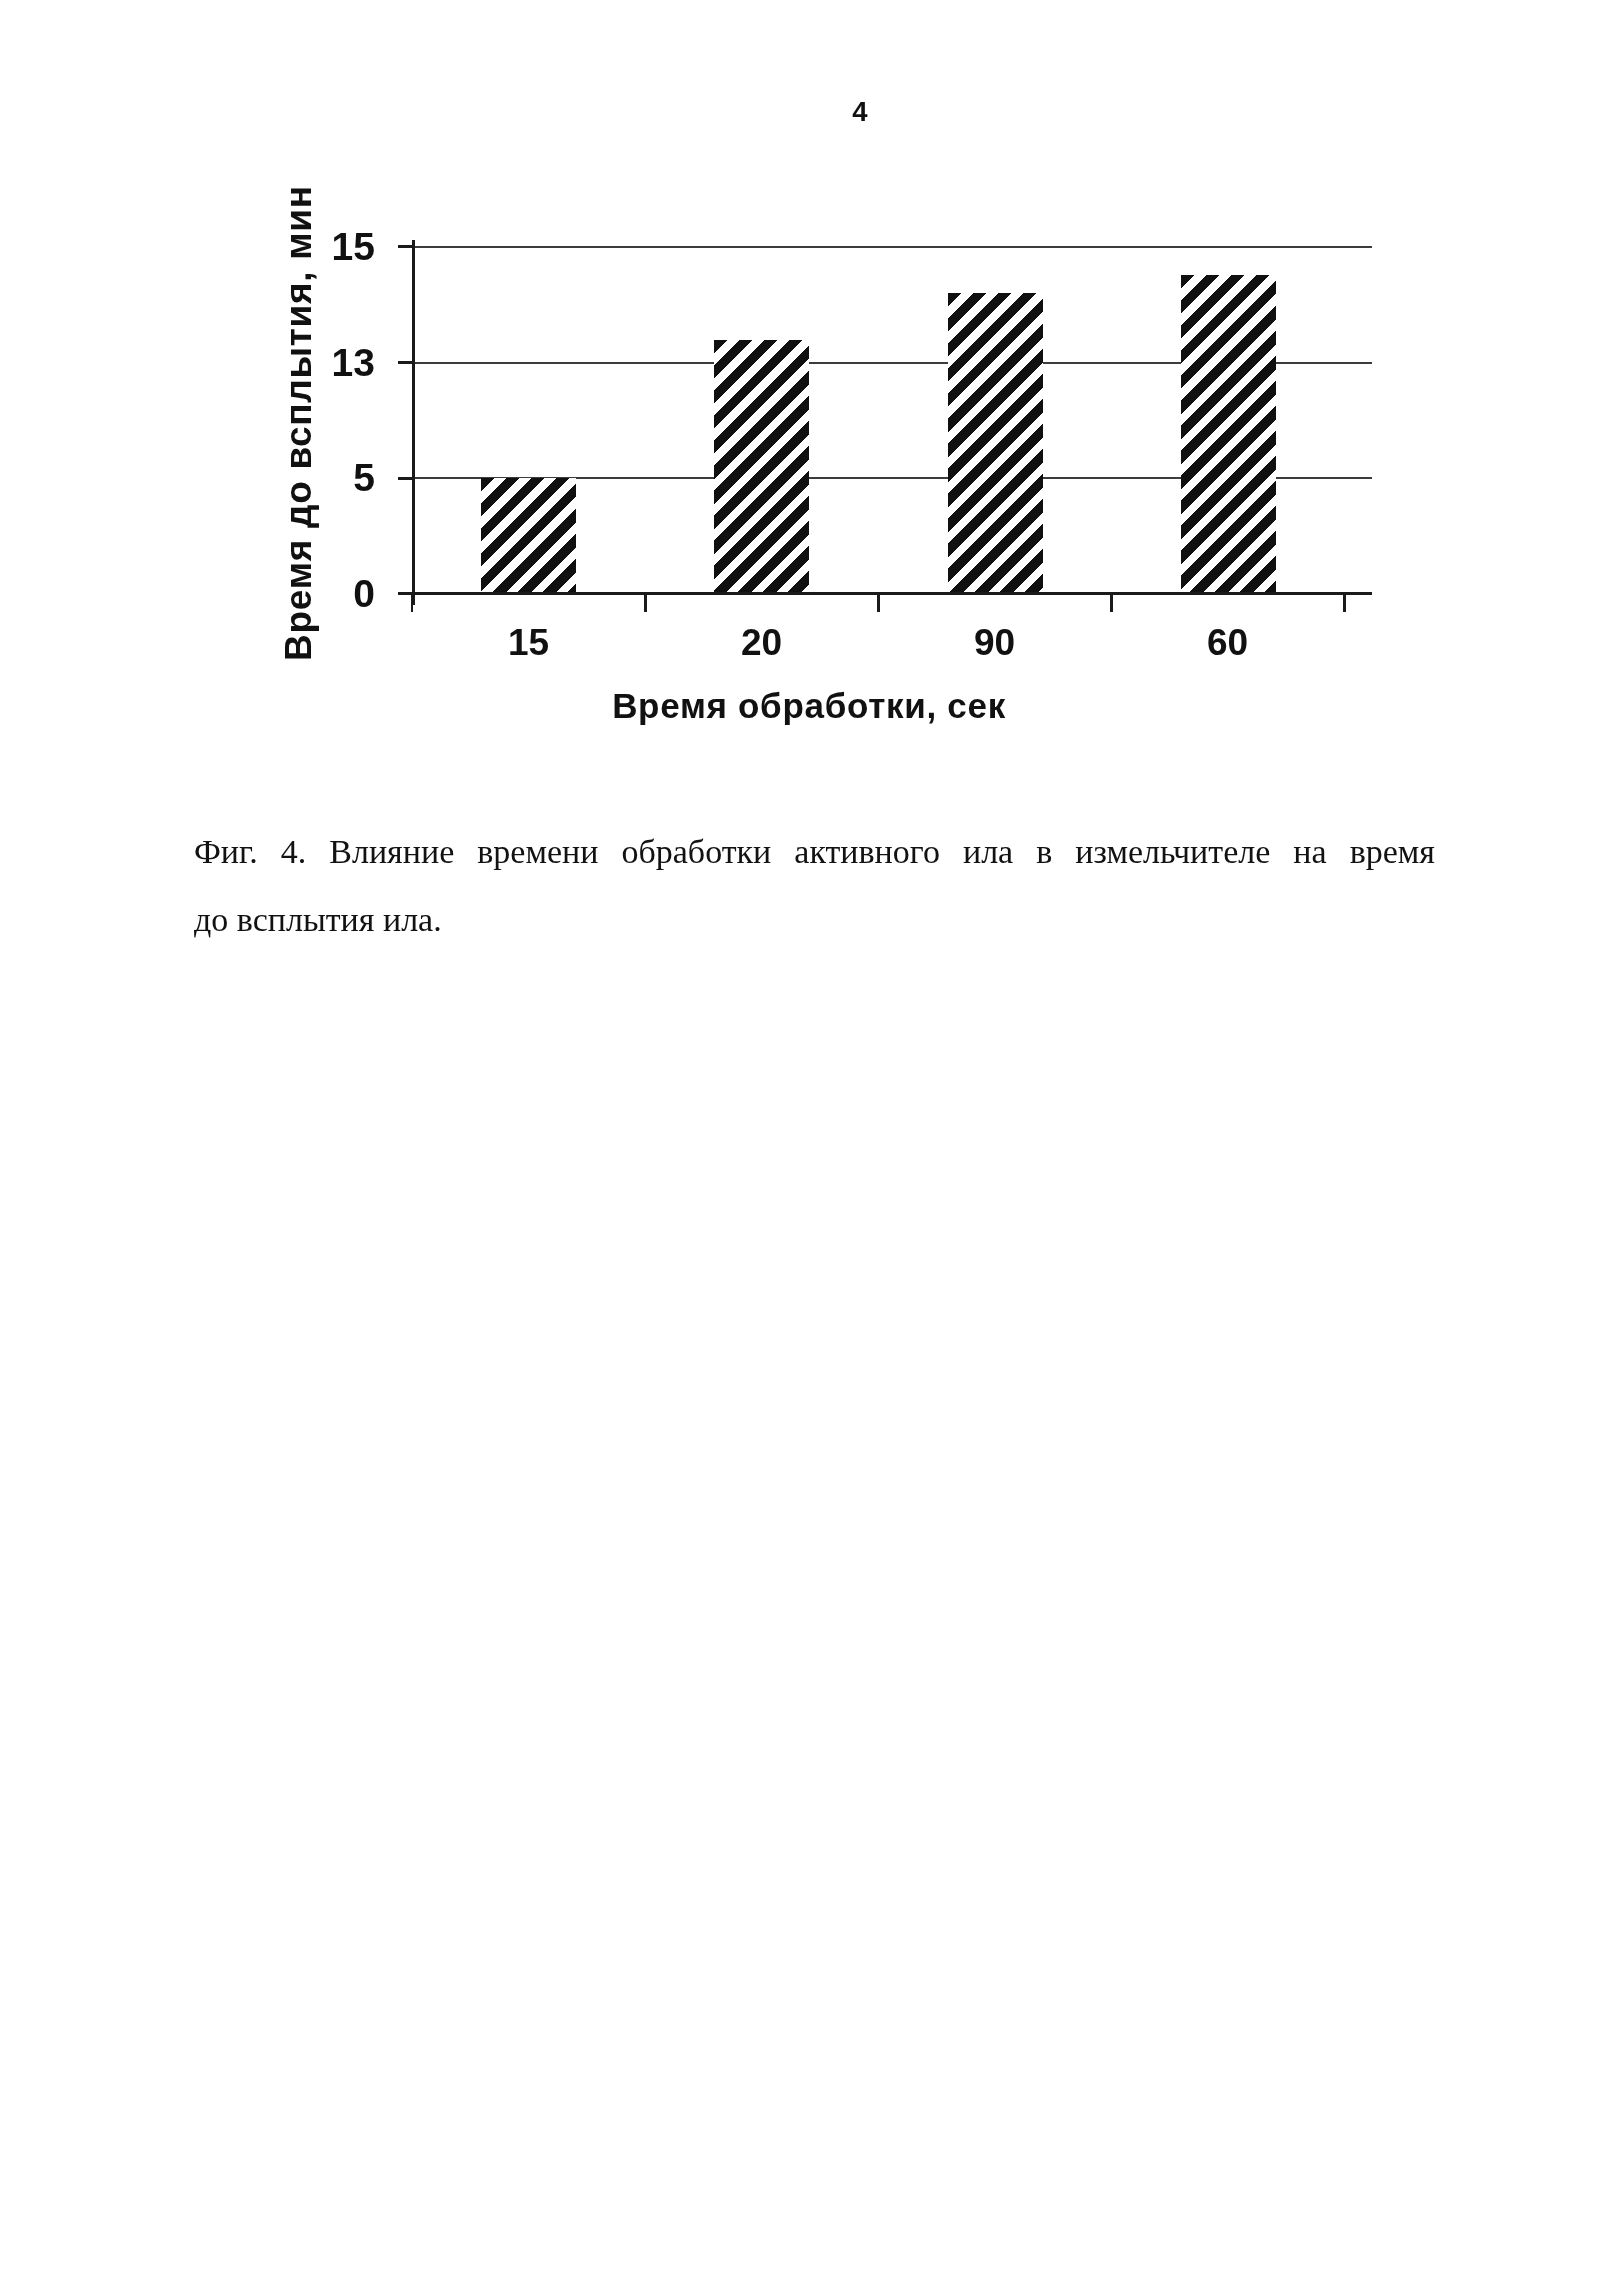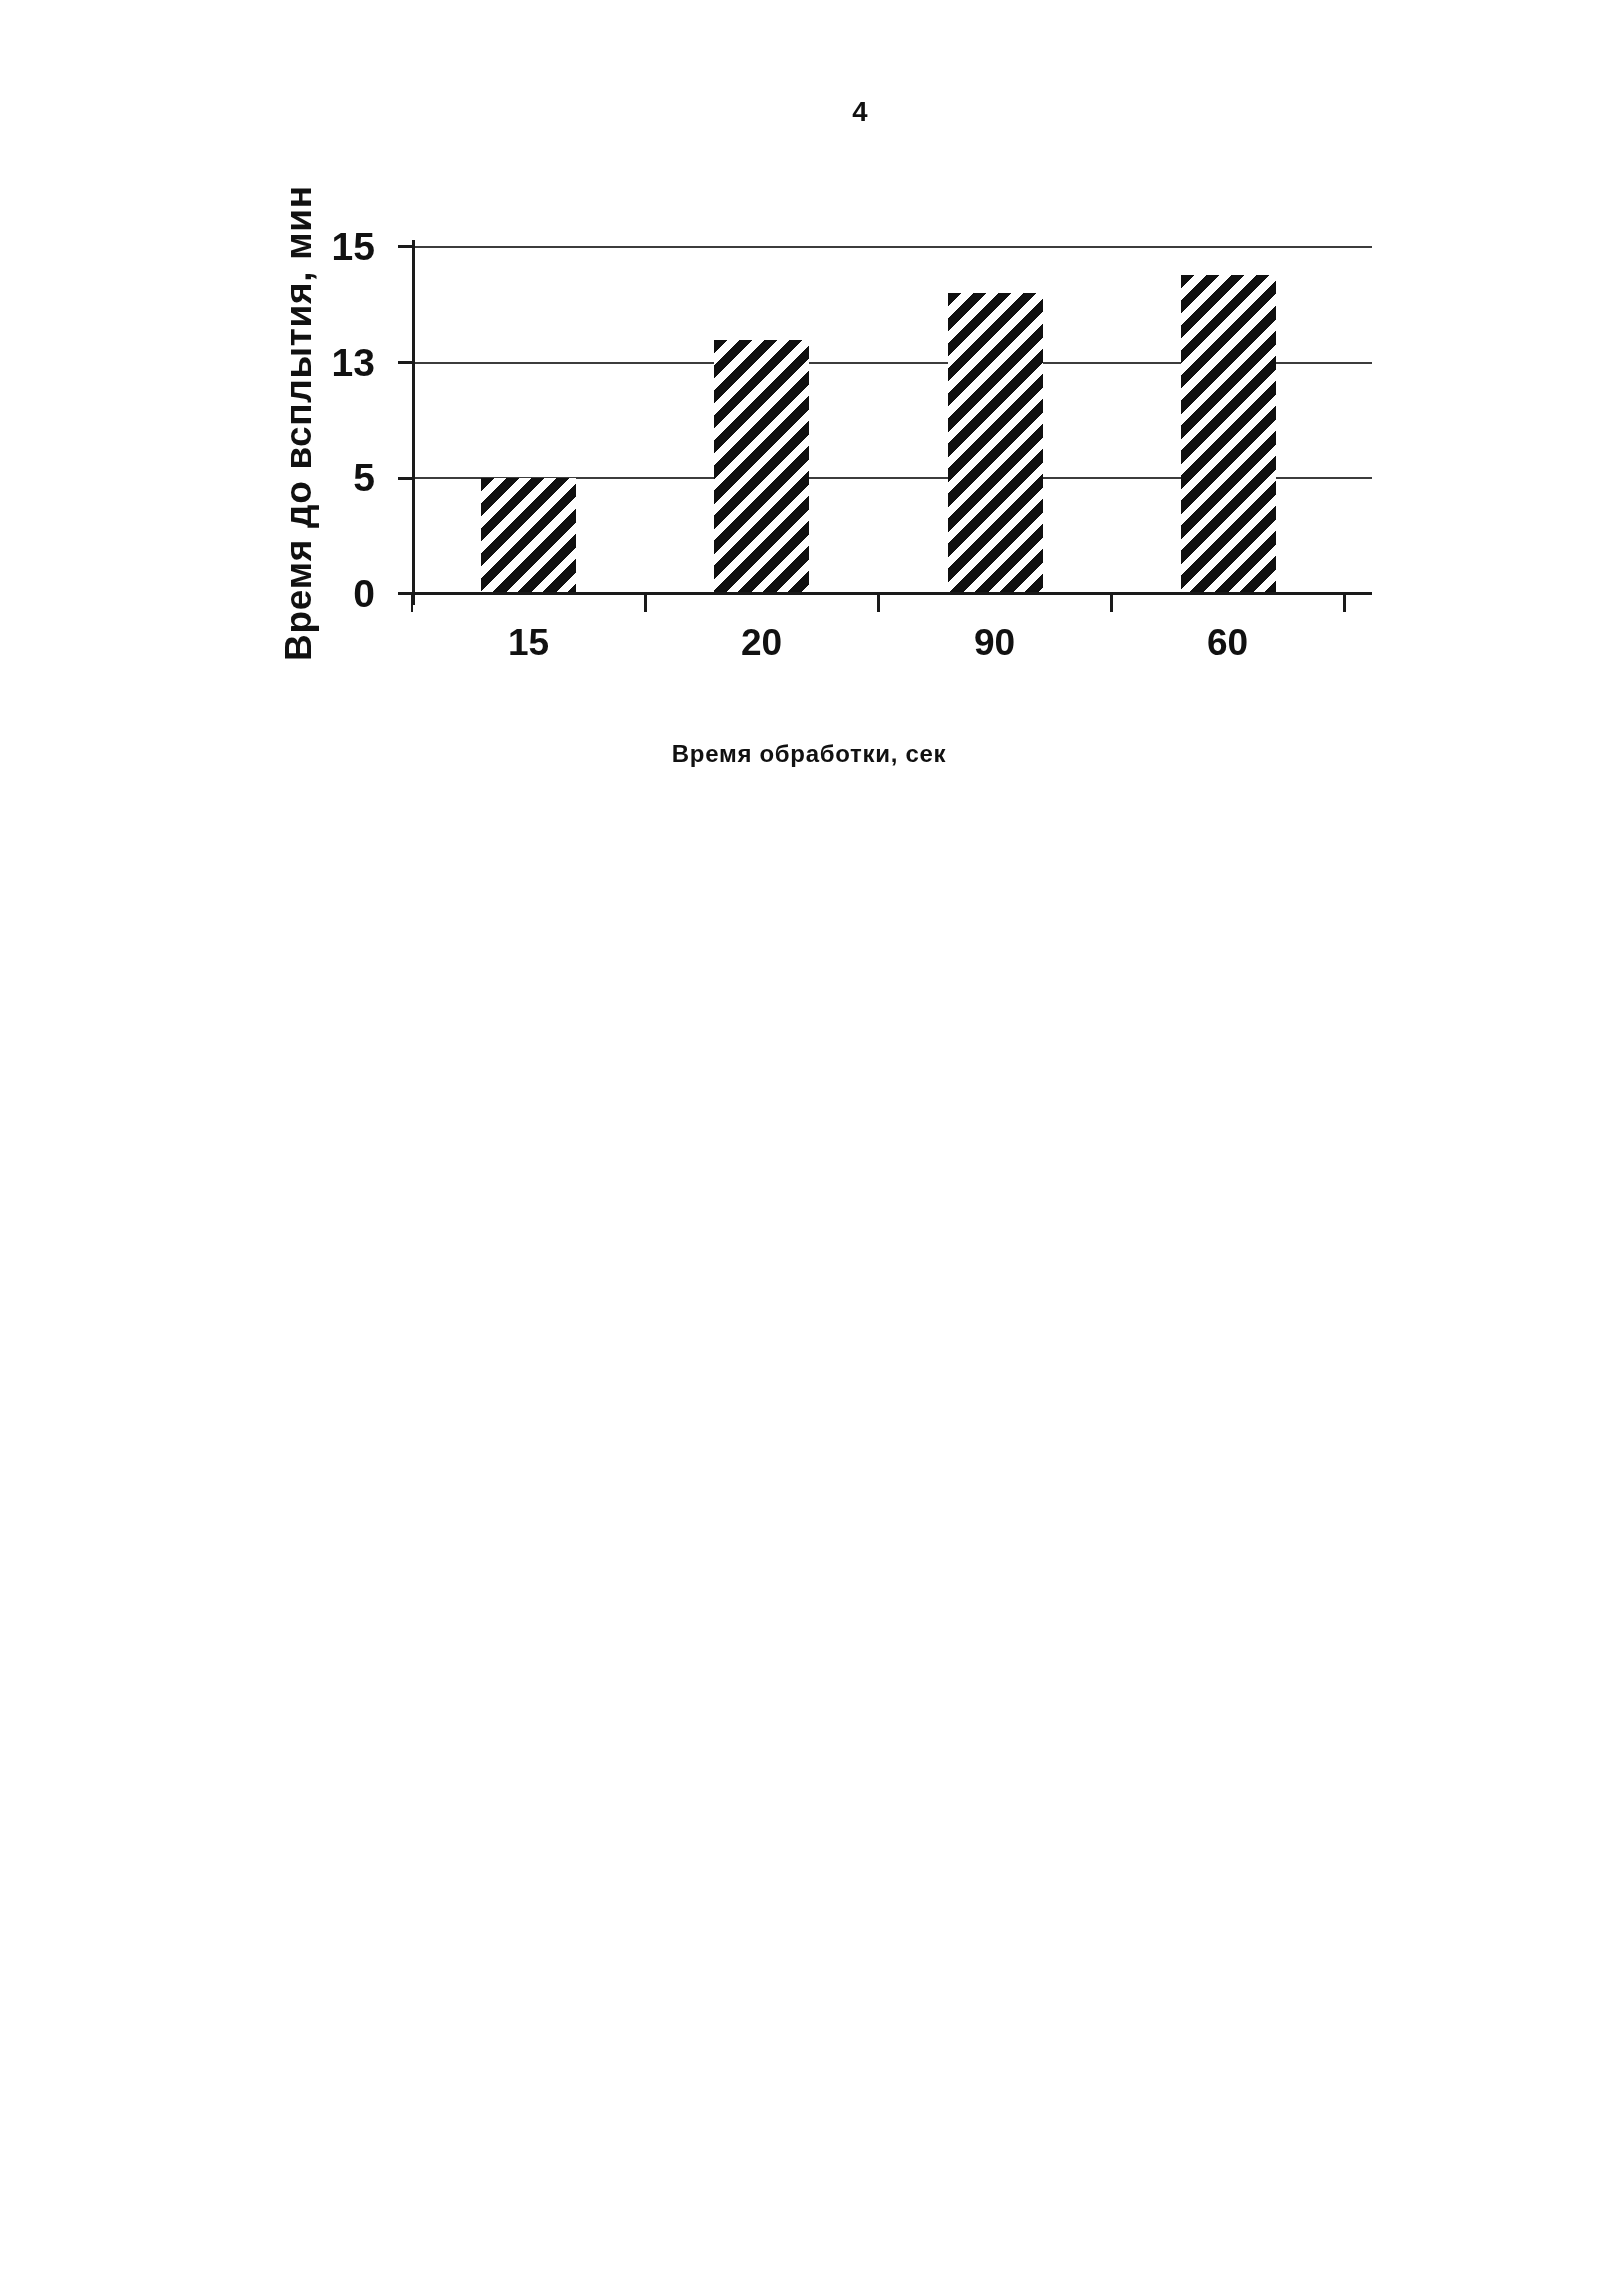--- a/index.html
+++ b/index.html
@@ -43,25 +43,24 @@
     color: #111111;
     letter-spacing: 0.7px;
   }
 
   .x-title {
     position: absolute;
     left: 769px;
     top: 695px;
     transform: translate(-50%, -50%);
     white-space: nowrap;
-    font-size: 24px;
+    font-size: 35px;
     font-weight: 700;
     color: #111111;
     letter-spacing: 0.7px;
-    margin-top: 48px;
   }
 
   .plot {
     position: absolute;
     left: 372px;
     top: 236px;
     width: 960px;
     height: 347px;
   }
 
@@ -207,15 +206,19 @@
   <div class="y-tick-label" style="top: 563px;">0</div>
       <div class="y-tick-label" style="top: 447px;">5</div>
       <div class="y-tick-label" style="top: 332px;">13</div>
       <div class="y-tick-label" style="top: 216px;">15</div>
       <div class="x-tick-label" style="left: 433px;">15</div>
       <div class="x-tick-label" style="left: 666px;">20</div>
       <div class="x-tick-label" style="left: 899px;">90</div>
       <div class="x-tick-label" style="left: 1132px;">60</div>
     </figure>
 
+  <p class="caption">
+    <span class="cap-line1">Фиг. 4. Влияние времени обработки активного ила в измельчителе на время</span>
+    <span class="cap-line2">до всплытия ила.</span>
+  </p>
 
 </div>
 
 
 </body></html>

